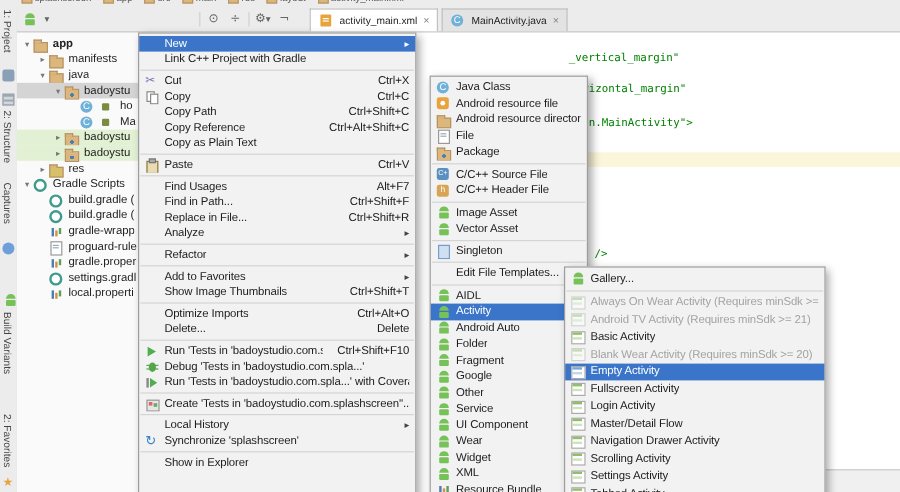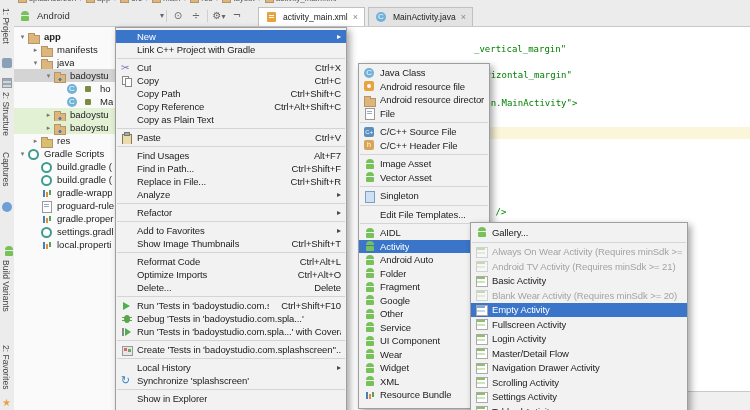--- a/index.html
+++ b/index.html
@@ -164,21 +164,20 @@
     <span class="ic ic-android stripe-ico" style="top:243px;width:12px;height:12px"></span>
     <div class="stripe-label" style="top:260px">Build Variants</div>
     <div class="stripe-label" style="top:345px">2: Favorites</div>
     <div class="stripe-ico star" style="top:398px">★</div>
   </div>
 
   <div id="project-panel">
     <div id="panel-toolbar">
       <div id="view-selector">
         <span class="ic ic-android" style="width:12px"></span>
-        <span class="lbl">Android</span>
         <span class="chev">▾</span>
       </div>
       <span class="tb-sep"></span>
       <span class="tbi">⊙</span>
       <span class="tbi">÷</span>
       <span class="tb-sep"></span>
       <span class="tbi"><span>⚙</span><span class="chev">▾</span></span>
       <span class="tbi">¬</span>
     </div>
     <div id="tree">
@@ -373,25 +372,20 @@
         <span class="mi-arrow">▸</span>
       </div>
       <div class="menu-item">
         <span class="ic ic-none"></span>
         <span class="mi-label">Show Image Thumbnails</span>
         <span class="mi-short">Ctrl+Shift+T</span>
       </div>
       <div class="menu-sep"></div>
       <div class="menu-item">
         <span class="ic ic-none"></span>
-        <span class="mi-label">Reformat Code</span>
-        <span class="mi-short">Ctrl+Alt+L</span>
-      </div>
-      <div class="menu-item">
-        <span class="ic ic-none"></span>
         <span class="mi-label">Optimize Imports</span>
         <span class="mi-short">Ctrl+Alt+O</span>
       </div>
       <div class="menu-item">
         <span class="ic ic-none"></span>
         <span class="mi-label">Delete...</span>
         <span class="mi-short">Delete</span>
       </div>
       <div class="menu-sep"></div>
       <div class="menu-item">
@@ -438,20 +432,24 @@
         <span class="mi-label">Android resource file</span>
       </div>
       <div class="menu-item">
         <span class="ic ic-folder"></span>
         <span class="mi-label">Android resource directory</span>
       </div>
       <div class="menu-item">
         <span class="ic ic-file"></span>
         <span class="mi-label">File</span>
       </div>
+      <div class="menu-item">
+        <span class="ic ic-package"></span>
+        <span class="mi-label">Package</span>
+      </div>
       <div class="menu-sep"></div>
       <div class="menu-item">
         <span class="ic ic-cppsrc"></span>
         <span class="mi-label">C/C++ Source File</span>
       </div>
       <div class="menu-item">
         <span class="ic ic-cpphdr"></span>
         <span class="mi-label">C/C++ Header File</span>
       </div>
       <div class="menu-sep"></div>

